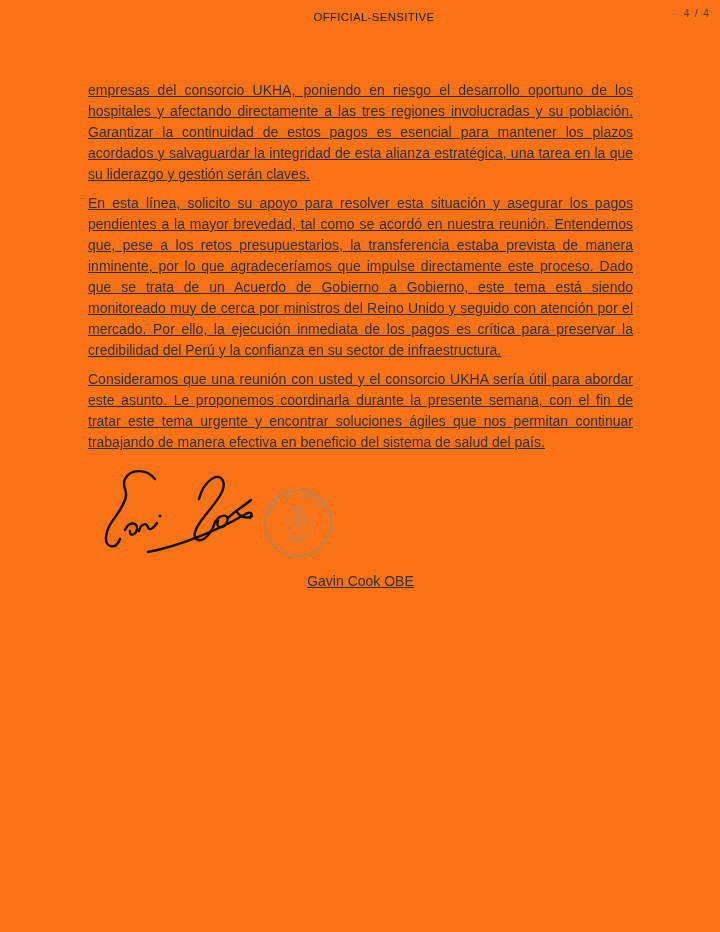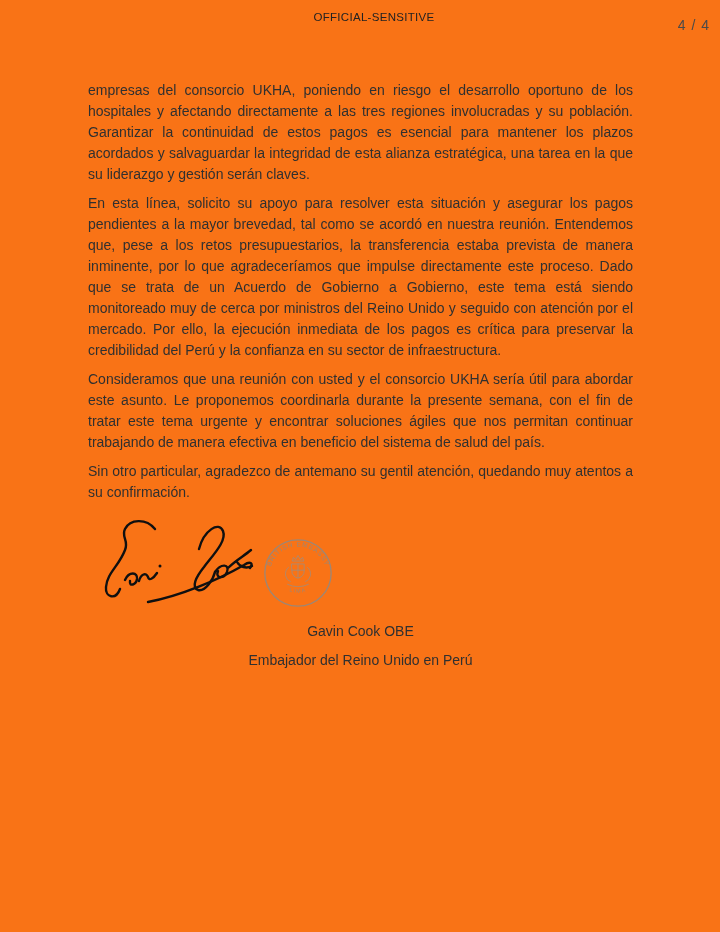--- a/index.html
+++ b/index.html
@@ -23,34 +23,35 @@
     width: 100%;
     box-sizing: border-box;
     padding-left: 28px;
     text-align: center;
     font-size: 11.5px;
     letter-spacing: 0.3px;
     color: #222222;
   }
   .page-num {
     position: absolute;
-    top: 17px;
+    top: 7px;
     right: 10px;
-    font-size: 14px;
+    font-size: 11px;
     letter-spacing: 1px;
     color: #4a4a4a;
   }
   .letter-body {
     position: absolute;
     left: 88px;
     top: 80px;
     width: 545px;
     font-size: 14px;
     line-height: 21px;
     text-align: justify;
+    text-decoration: underline;
   }
   .letter-body p {
     margin: 0 0 8px 0;
   }
   .closing {
     text-align: left;
   }
   .signature-block {
     position: relative;
     height: 104px;
@@ -110,21 +111,20 @@
 
   <div class="classification">OFFICIAL-SENSITIVE</div>
 
   <div class="page-num">4  /  4</div>
 
   <div class="letter-body">
 
     <p>empresas del consorcio UKHA, poniendo en riesgo el desarrollo oportuno de los hospitales y afectando directamente a las tres regiones involucradas y su población. Garantizar la continuidad de estos pagos es esencial para mantener los plazos acordados y salvaguardar la integridad de esta alianza estratégica, una tarea en la que su liderazgo y gestión serán claves.</p>
     <p>En esta línea, solicito su apoyo para resolver esta situación y asegurar los pagos pendientes a la mayor brevedad, tal como se acordó en nuestra reunión. Entendemos que, pese a los retos presupuestarios, la transferencia estaba prevista de manera inminente, por lo que agradeceríamos que impulse directamente este proceso. Dado que se trata de un Acuerdo de Gobierno a Gobierno, este tema está siendo monitoreado muy de cerca por ministros del Reino Unido y seguido con atención por el mercado. Por ello, la ejecución inmediata de los pagos es crítica para preservar la credibilidad del Perú y la confianza en su sector de infraestructura.</p>
     <p>Consideramos que una reunión con usted y el consorcio UKHA sería útil para abordar este asunto. Le proponemos coordinarla durante la presente semana, con el fin de tratar este tema urgente y encontrar soluciones ágiles que nos permitan continuar trabajando de manera efectiva en beneficio del sistema de salud del país.</p>
-    <p>Sin otro particular, agradezco de antemano su gentil atención, quedando muy atentos a su confirmación.</p>
 
 
     <div class="signature-block">
 
       <svg class="sig-svg" width="165" height="92" viewBox="0 0 165 92" aria-hidden="true">
 
         <path d="M61,12 C52,1 36,2 31,12 C27,20 35,23 31,33 C25,49 13,56 12,70 C11,81 22,83 26,72"></path>
 
         <path d="M31,63 C35,54 44,55 43,62 C42,68 35,70 36,64 M45,64 C47,57 52,55 54,60 C55,64 59,62 63,56"></path>
         <circle cx="66" cy="49" r="1.5" fill="#101010" stroke="none"></circle>
@@ -154,16 +154,15 @@
           <path d="M31.5,28.5 h13 v7.5 q0,5.5 -6.5,7.5 q-6.5,-2 -6.5,-7.5 z"></path>
           <path d="M38,28.5 v14.5 M31.5,35 h13"></path>
           <path d="M28,32 q-4,3 -3,9 q1,5 5,6"></path>
           <path d="M48,32 q4,3 3,9 q-1,5 -5,6"></path>
           <path d="M27,50 q11,5 22,0"></path>
         </g>
       </svg>
     </div>
 
     <p class="sender-name">Gavin Cook OBE</p>
-    <p class="sender-title">Embajador del Reino Unido en Perú</p>
 
   </div>
 </div>
 
 </body></html>

